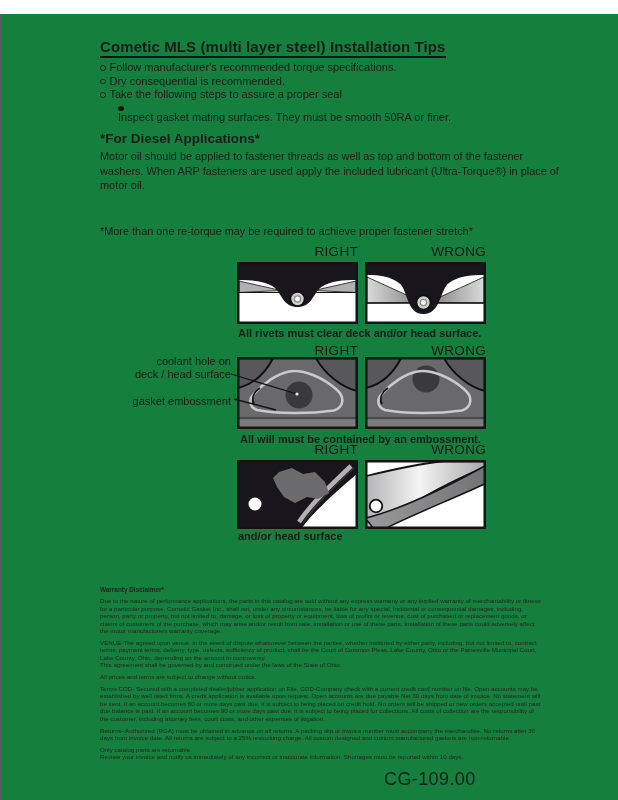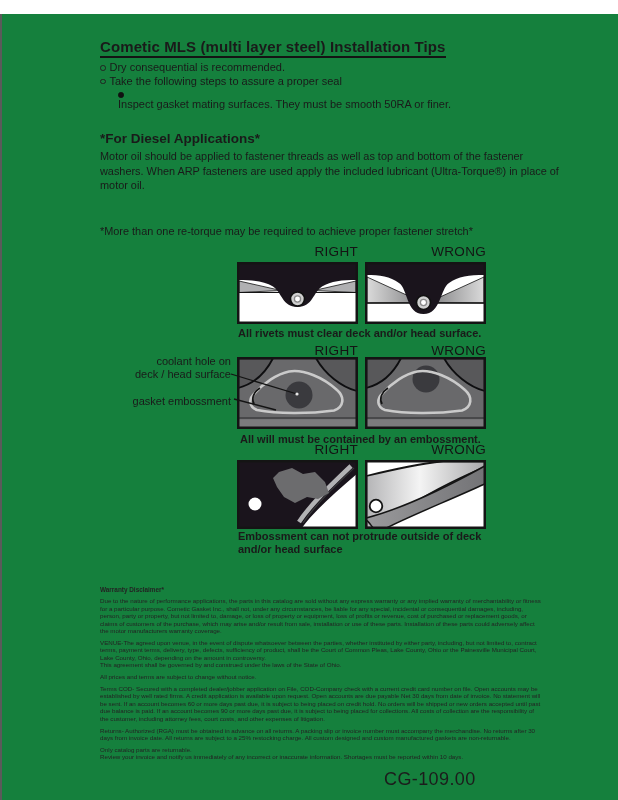--- a/index.html
+++ b/index.html
@@ -32,20 +32,24 @@
 <body>
 
 <div class="page">
   <div class="abs leftrule"></div>
 
   <div class="abs title">Cometic MLS (multi layer steel) Installation Tips</div>
 
   <div class="abs bullets">
     <div class="bul">
       <span class="dot"></span>
+      <span>Follow manufacturer's recommended torque specifications.</span>
+    </div>
+    <div class="bul">
+      <span class="dot"></span>
       <span>Dry consequential is recommended.</span>
     </div>
     <div class="bul">
       <span class="dot"></span>
       <span>Take the following steps to assure a proper seal</span>
     </div>
     <div class="bul sub">
       <span class="dot"></span>
       <span>Inspect gasket mating surfaces.  They must be smooth 50RA or finer.</span>
     </div>
@@ -174,21 +178,20 @@
       </defs>
       <rect x="1.25" y="1.25" width="118.5" height="66.5" fill="#ffffff"></rect>
       <path d="M1.25,16 C30,9 55,4 78,1.25 L119.75,1.25 L119.75,7 C80,24 40,46 14,67.75 L1.25,67.75 Z" fill="url(#gsilver)" stroke="#141414" stroke-width="1.8"></path>
       <path d="M1.25,58 C40,48 80,28 119.75,6 L119.75,24 C80,42 45,56 22,67.75 L8,67.75 C5,64 3,61 1.25,60 Z" fill="url(#gdark)" stroke="#141414" stroke-width="1.5"></path>
       <circle cx="11" cy="46" r="6.3" fill="#ffffff" stroke="#141414" stroke-width="1.8"></circle>
       <rect x="1.25" y="1.25" width="118.5" height="66.5" fill="none" stroke="#141414" stroke-width="2.5"></rect>
     </svg>
   </div>
 
   <div class="abs cap" style="left:238px;top:516px;">
-    <div>Embossment can not protrude outside of deck</div>
     <div>and/or head surface</div>
   </div>
 
   <div class="abs legal">
     <div class="lh">Warranty Disclaimer*</div>
     <p>Due to the nature of performance applications, the parts in this catalog are sold without any express warranty or any implied warranty of merchantability or fitness for a particular purpose.  Cometic Gasket Inc., shall not, under any circumstances, be liable for any special, incidental or consequential damages, including, person, party or property, but not limited to, damage, or loss of property or equipment, loss of profits or revenue, cost of purchased or replacement goods, or claims of customers of the purchase, which may arise and/or result from sale, installation or use of these parts.  Installation of these parts could adversely affect the motor manufacturers warranty coverage.</p>
     <p class="tight">VENUE-The agreed upon venue, in the event of dispute whatsoever between the parties, whether instituted by either party, including, but not limited to, contract terms, payment terms, delivery, type, defects, sufficiency of product, shall be the Court of Common Pleas, Lake County, Ohio or the Painesville Municipal Court, Lake County, Ohio, depending on the amount in controversy.</p>
     <p>This agreement shall be governed by and construed under the laws of the State of Ohio.</p>
     <p>All prices and terms are subject to change without notice.</p>
     <p>Terms COD- Secured with a completed dealer/jobber application on File, COD-Company check with a current credit card number on file.  Open accounts may be established by well rated firms.  A credit application is available upon request.  Open accounts are due payable Net 30 days from date of invoice.  No statement will be sent.  If an account becomes 60 or more days past due, it is subject to being placed on credit hold.  No orders will be shipped or new orders accepted until past due balance is paid.  If an account becomes 90 or more days past due, it is subject to being placed for collections.  All costs of collection are the responsibility of the customer, including attorney fees, court costs, and other expenses of litigation.</p>

